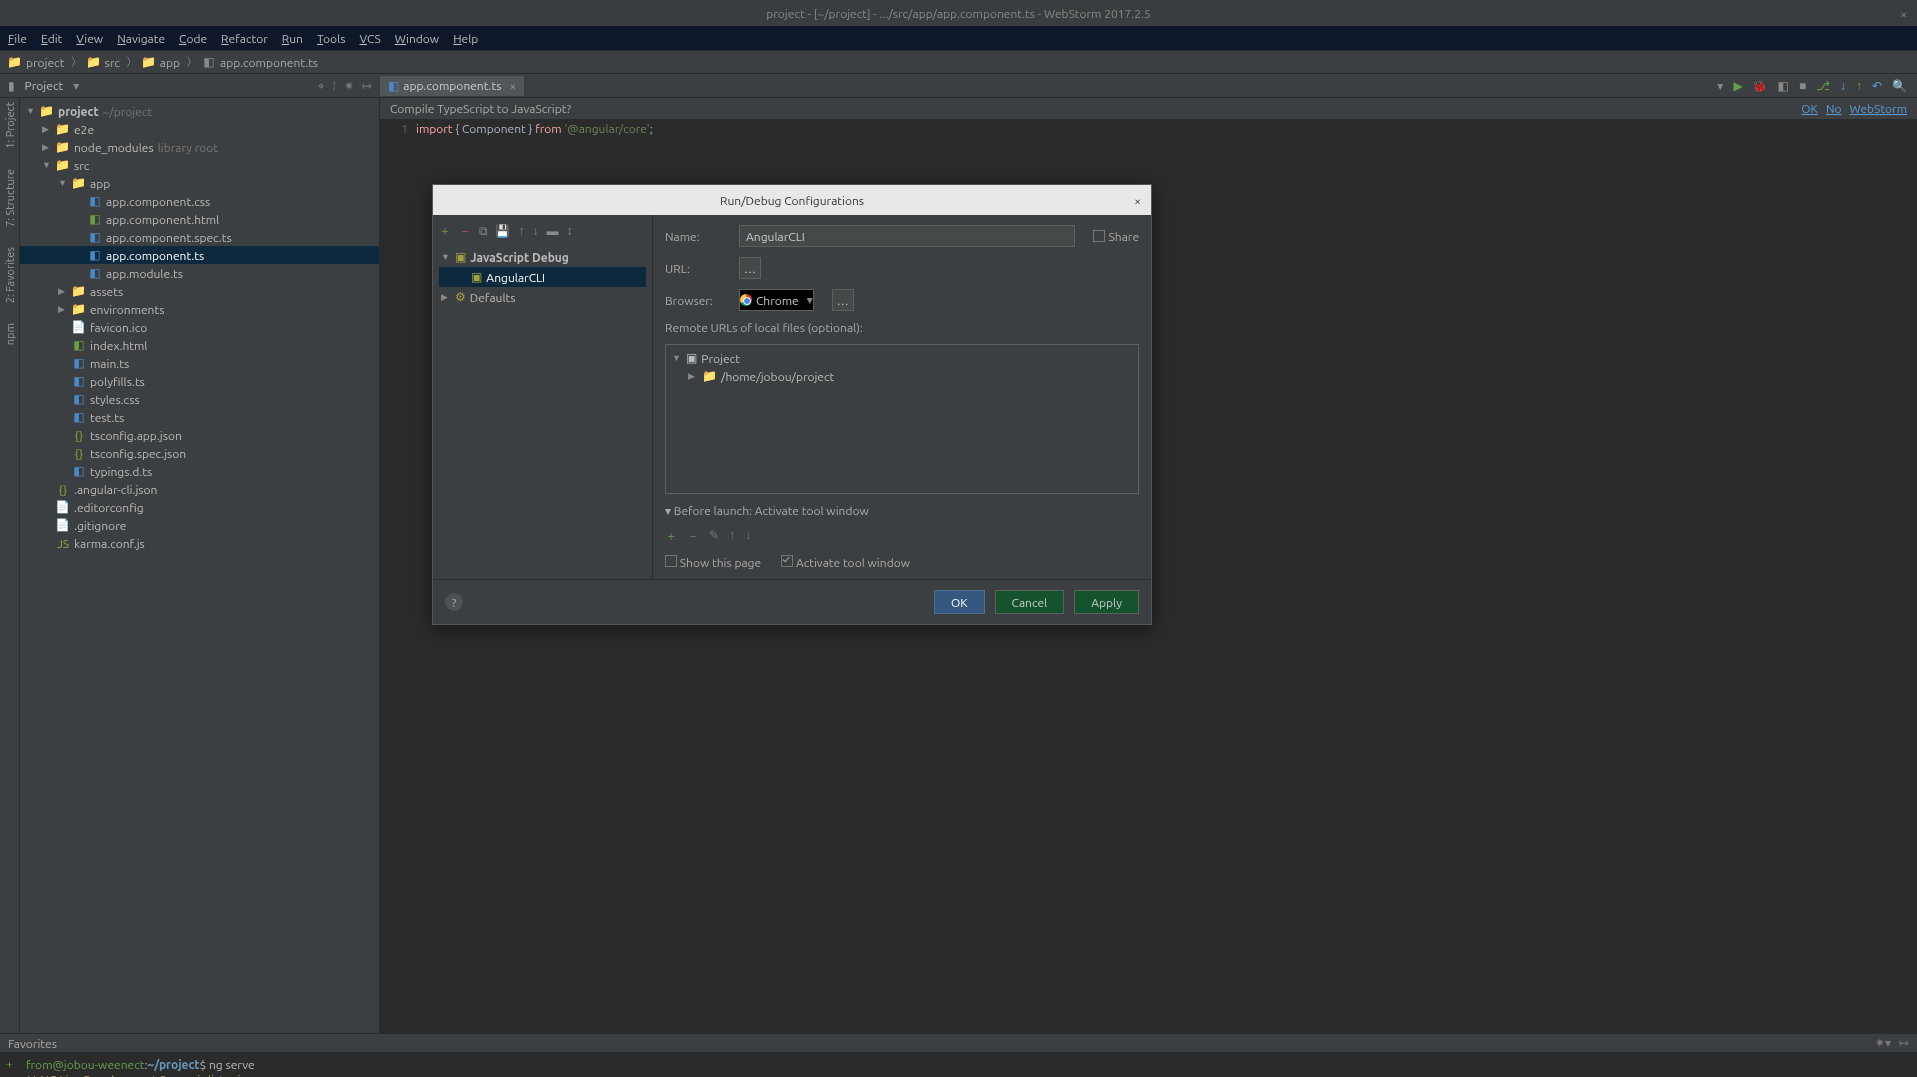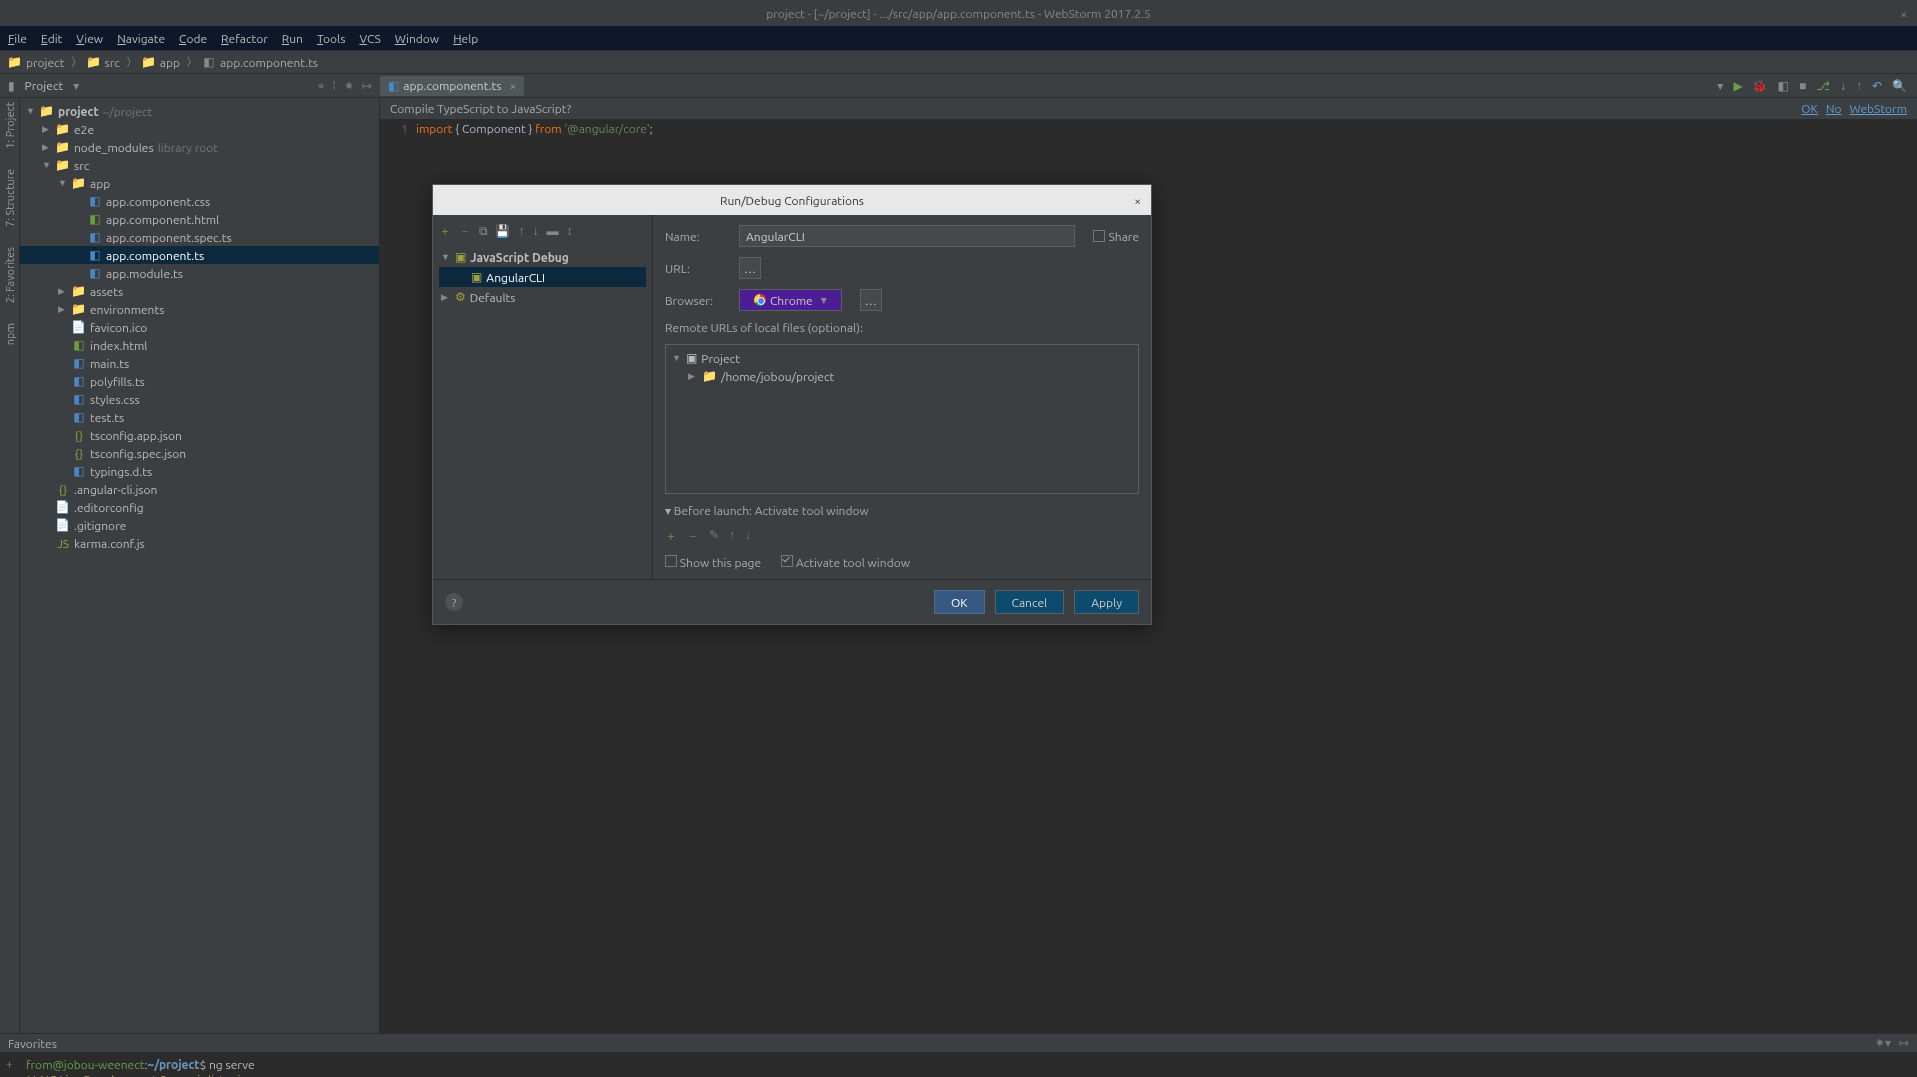--- a/index.html
+++ b/index.html
@@ -36,21 +36,21 @@
 .css-ico { color:#4a88c7; }
 .html-ico { color:#6b9e3f; }
 .json-ico { color:#a0a040; }
 .editor { flex:1; background:#2b2b2b; display:flex; flex-direction:column; position:relative; }
 .compile-bar { height:22px; background:#3c3f41; display:flex; align-items:center; padding:0 10px; color:#aaa; border-bottom:1px solid #2b2b2b; }
 .compile-bar .links { margin-left:auto; display:flex; gap:8px; }
 .compile-bar .links span { color:#5b9dd9; text-decoration:underline; }
 .code { display:flex; font-family:"DejaVu Sans Mono",Consolas,monospace; font-size:12px; padding-top:2px; }
 .code .lineno { width:36px; text-align:right; padding-right:8px; color:#606366; }
 .code .line { color:#a9b7c6; }
-.kw { color:#f97316; }
+.kw { color:#fca5a5; }
 .pct { color:#a9b7c6; }
 .str { color:#6a8759; }
 .terminal-header { height:20px; background:#3c3f41; border-top:1px solid #2b2b2b; border-bottom:1px solid #2b2b2b; display:flex; align-items:center; padding:0 8px; color:#aaa; }
 .terminal-header .right { margin-left:auto; display:flex; gap:8px; color:#777; }
 .terminal { background:#2b2b2b; font-family:"DejaVu Sans Mono",Consolas,monospace; font-size:12px; padding:4px 6px; color:#bbb; height:210px; overflow:hidden; display:flex; }
 .terminal .tgutter { width:20px; display:flex; flex-direction:column; gap:4px; color:#6a9e4e; }
 .terminal .tgutter .red { color:#c75450; }
 .terminal .tcontent { flex:1; white-space:pre; line-height:15px; }
 .tg { color:#6a9e4e; } .ty { color:#c0a050; } .tb { color:#6897bb; font-weight:bold; } .tw { color:#bbb; }
 
@@ -65,37 +65,37 @@
 .dialog .dleft .tbar .minus { color:#c75450; }
 .dialog .dleft .cfgtree { margin-top:6px; }
 .dialog .cfgrow { display:flex; align-items:center; height:20px; gap:4px; color:#bbb; padding-left:2px; }
 .dialog .cfgrow.sel { background:#0d293e; color:#fff; }
 .dialog .cfgrow .arrow { width:10px; color:#888; font-size:9px; }
 .dialog .dright { flex:1; padding:10px 12px; display:flex; flex-direction:column; gap:10px; }
 .dialog .frow { display:flex; align-items:center; gap:18px; }
 .dialog .frow label { width:56px; color:#aaa; }
 .dialog input[type=text] { background:#45494a; border:1px solid #5e6060; color:#ccc; height:22px; padding:0 6px; flex:1; }
 .dialog .share { margin-left:auto; display:flex; align-items:center; gap:4px; color:#aaa; }
-.dialog .browser-sel { display:flex; align-items:center; background:#4c1d95; border:1px solid #5e6060; height:22px; padding:0 14px; gap:4px; color:#ccc; }
+.dialog .browser-sel { display:flex; align-items:center; background:#000000; border:1px solid #5e6060; height:22px; padding:0 0; gap:4px; color:#ccc; }
 .dialog .ell-btn { width:22px; height:22px; background:#45494a; border:1px solid #5e6060; color:#ccc; display:flex; align-items:center; justify-content:center; }
 .dialog .section-label { color:#aaa; }
 .dialog .remote-table { border:1px solid #5e6060; background:#3c3f41; height:150px; display:flex; flex-direction:column; }
 .dialog .rthead { display:flex; background:#45494a; height:20px; }
 .dialog .rthead div { flex:1; text-align:center; color:#aaa; border-right:1px solid #5e6060; padding-top:2px; }
 .dialog .rthead div:last-child { border-right:none; flex:0 0 180px; }
 .dialog .rtbody { flex:1; padding:4px; }
 .dialog .rtrow { display:flex; align-items:center; gap:4px; color:#bbb; height:18px; }
 .dialog .before-launch { color:#aaa; }
 .dialog .bl-tbar { display:flex; gap:10px; color:#777; }
 .dialog .bl-tbar .plus { color:#6a9e4e; }
 .dialog .bl-empty { border:1px solid #5e6060; height:70px; display:flex; align-items:center; justify-content:center; color:#888; }
 .dialog .checks { display:flex; gap:20px; color:#aaa; }
 .dialog .dbuttons { display:flex; justify-content:flex-end; gap:10px; padding:10px 12px; border-top:1px solid #2b2b2b; align-items:center; }
 .dialog .dbuttons .help { margin-right:auto; width:18px; height:18px; border-radius:50%; background:#4e5254; color:#aaa; display:flex; align-items:center; justify-content:center; }
-.dialog button { background:#0c4a6e; border:1px solid #5e6060; color:#ccc; height:24px; padding:0 16px; }
+.dialog button { background:#14532d; border:1px solid #5e6060; color:#ccc; height:24px; padding:0 16px; }
 .dialog button.primary { background:#365880; border:1px solid #4a708b; color:#fff; }
 .chk { width:12px; height:12px; border:1px solid #777; display:inline-block; position:relative; }
 .chk.on::after { content:"✓"; position:absolute; top:-3px; left:0; color:#bbb; font-size:11px; }
 .chrome-ico { width:12px; height:12px; border-radius:50%; background:conic-gradient(#db4437 0 120deg,#0f9d58 120deg 240deg,#ffcd40 240deg 360deg); position:relative; }
 .chrome-ico::after { content:""; position:absolute; top:3px; left:3px; width:6px; height:6px; border-radius:50%; background:#4285f4; border:1px solid #fff; }
 </style>
 </head>
 <body>
 
 <div class="titlebar">

